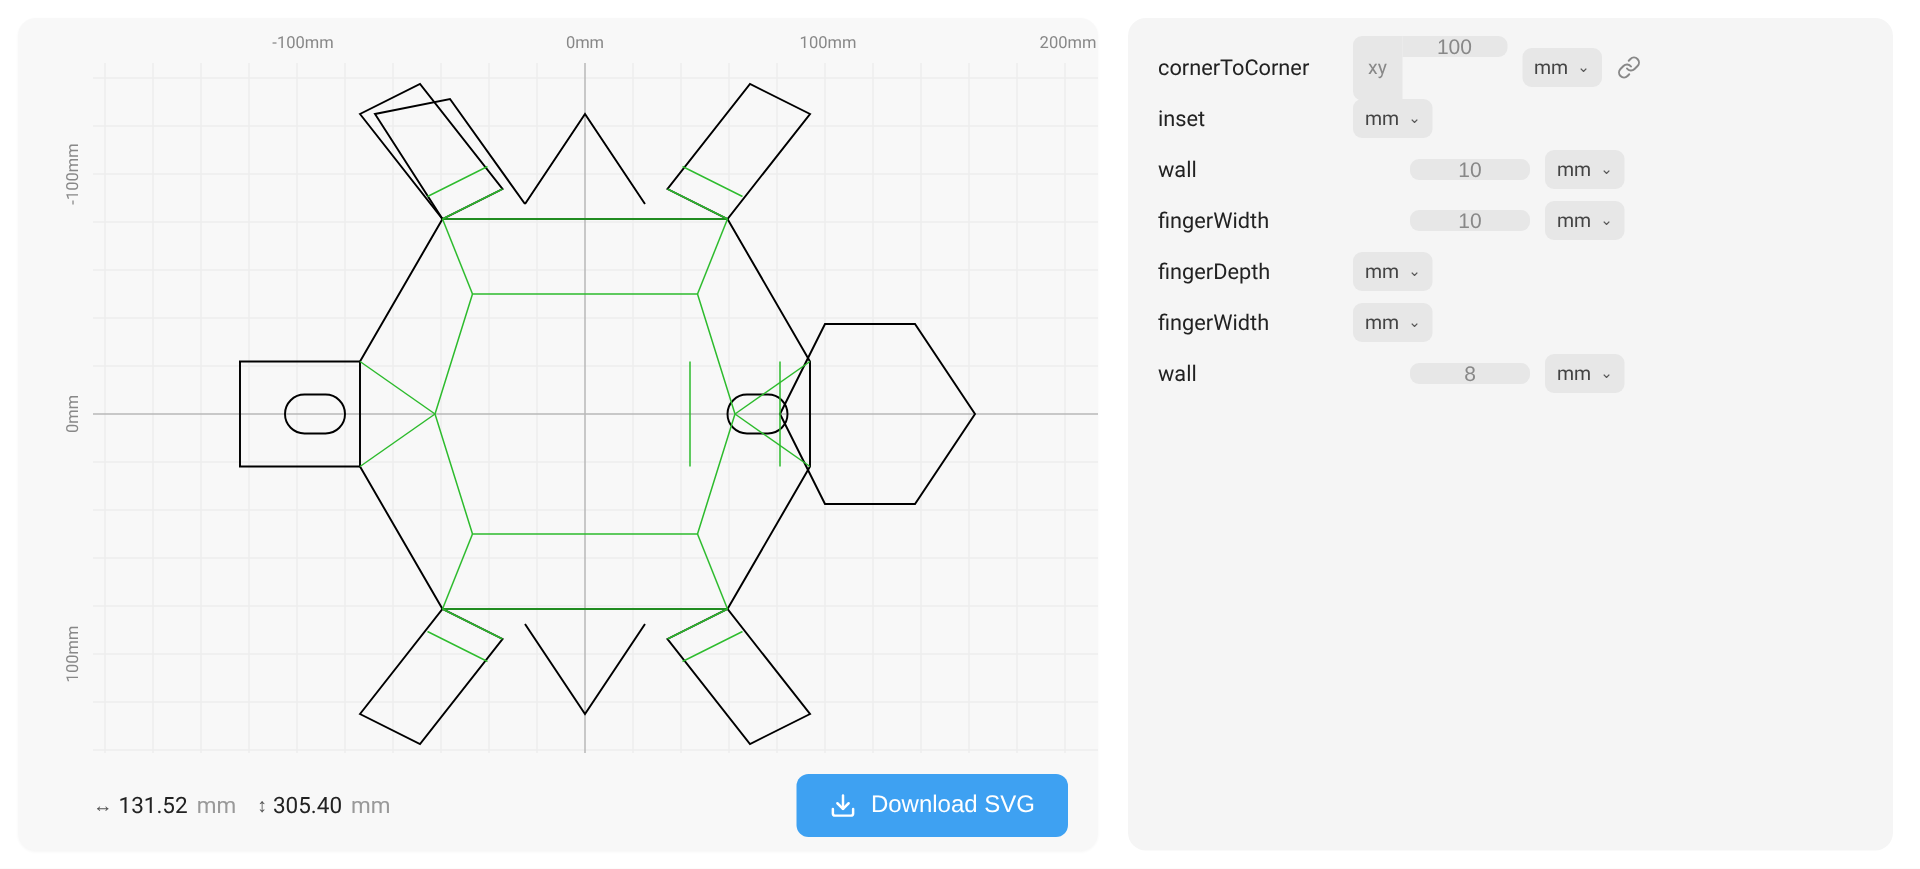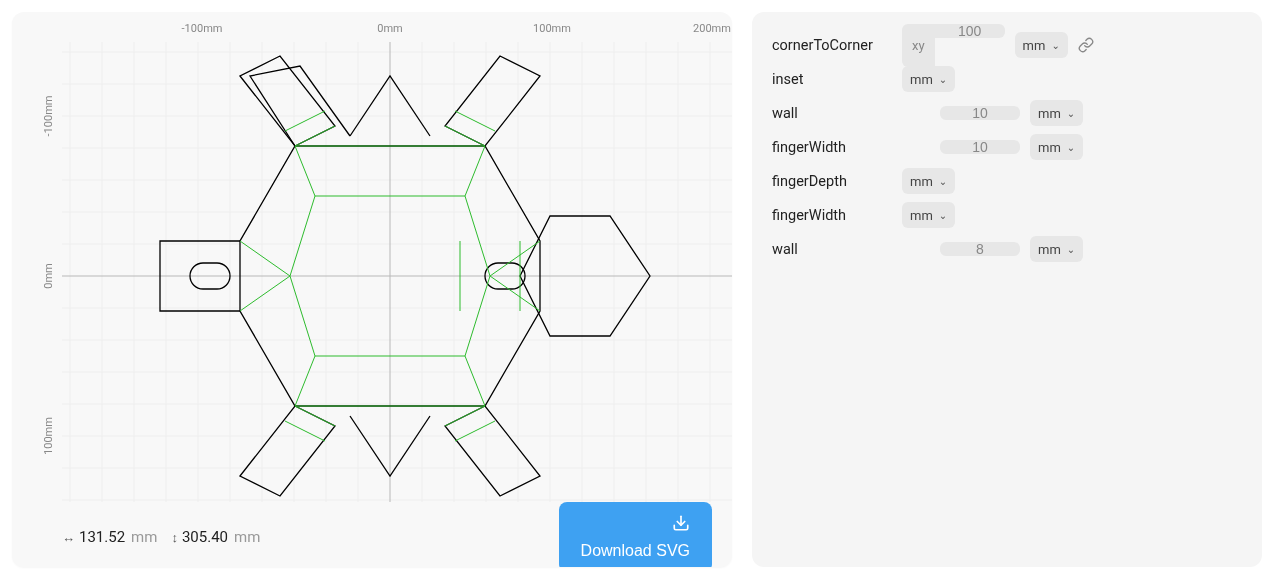--- a/index.html
+++ b/index.html
@@ -17,21 +17,21 @@
   display: flex; align-items: center; justify-content: space-between;
   padding: 0 20px 0 50px;
 }
 .dims { font-size: 15px; color: #222; display: flex; gap: 14px; }
 .dims .unit { color: #999; margin-left: 2px; }
 .dim-item { display: flex; align-items: center; gap: 4px; }
 .dim-arrow { font-size: 13px; color: #555; }
 .download-btn {
   background: #3ea1f2; color: #fff; border: none; border-radius: 8px;
   padding: 12px 22px; font-size: 16px; font-weight: 500; cursor: pointer;
-  display: flex; align-items: flex-end; gap: 10px; flex-direction: column;
+  display: flex; align-items: flex-start; gap: 10px;
 }
 .right-panel {
   flex: 1; max-width: 510px; background: #f5f5f5; border-radius: 12px;
   padding: 16px 20px;
 }
 .param-row {
   display: flex; align-items: center; gap: 10px; height: 34px;
 }
 .param-label { width: 120px; font-size: 14.5px; color: #222; }
 .xy-tag {

